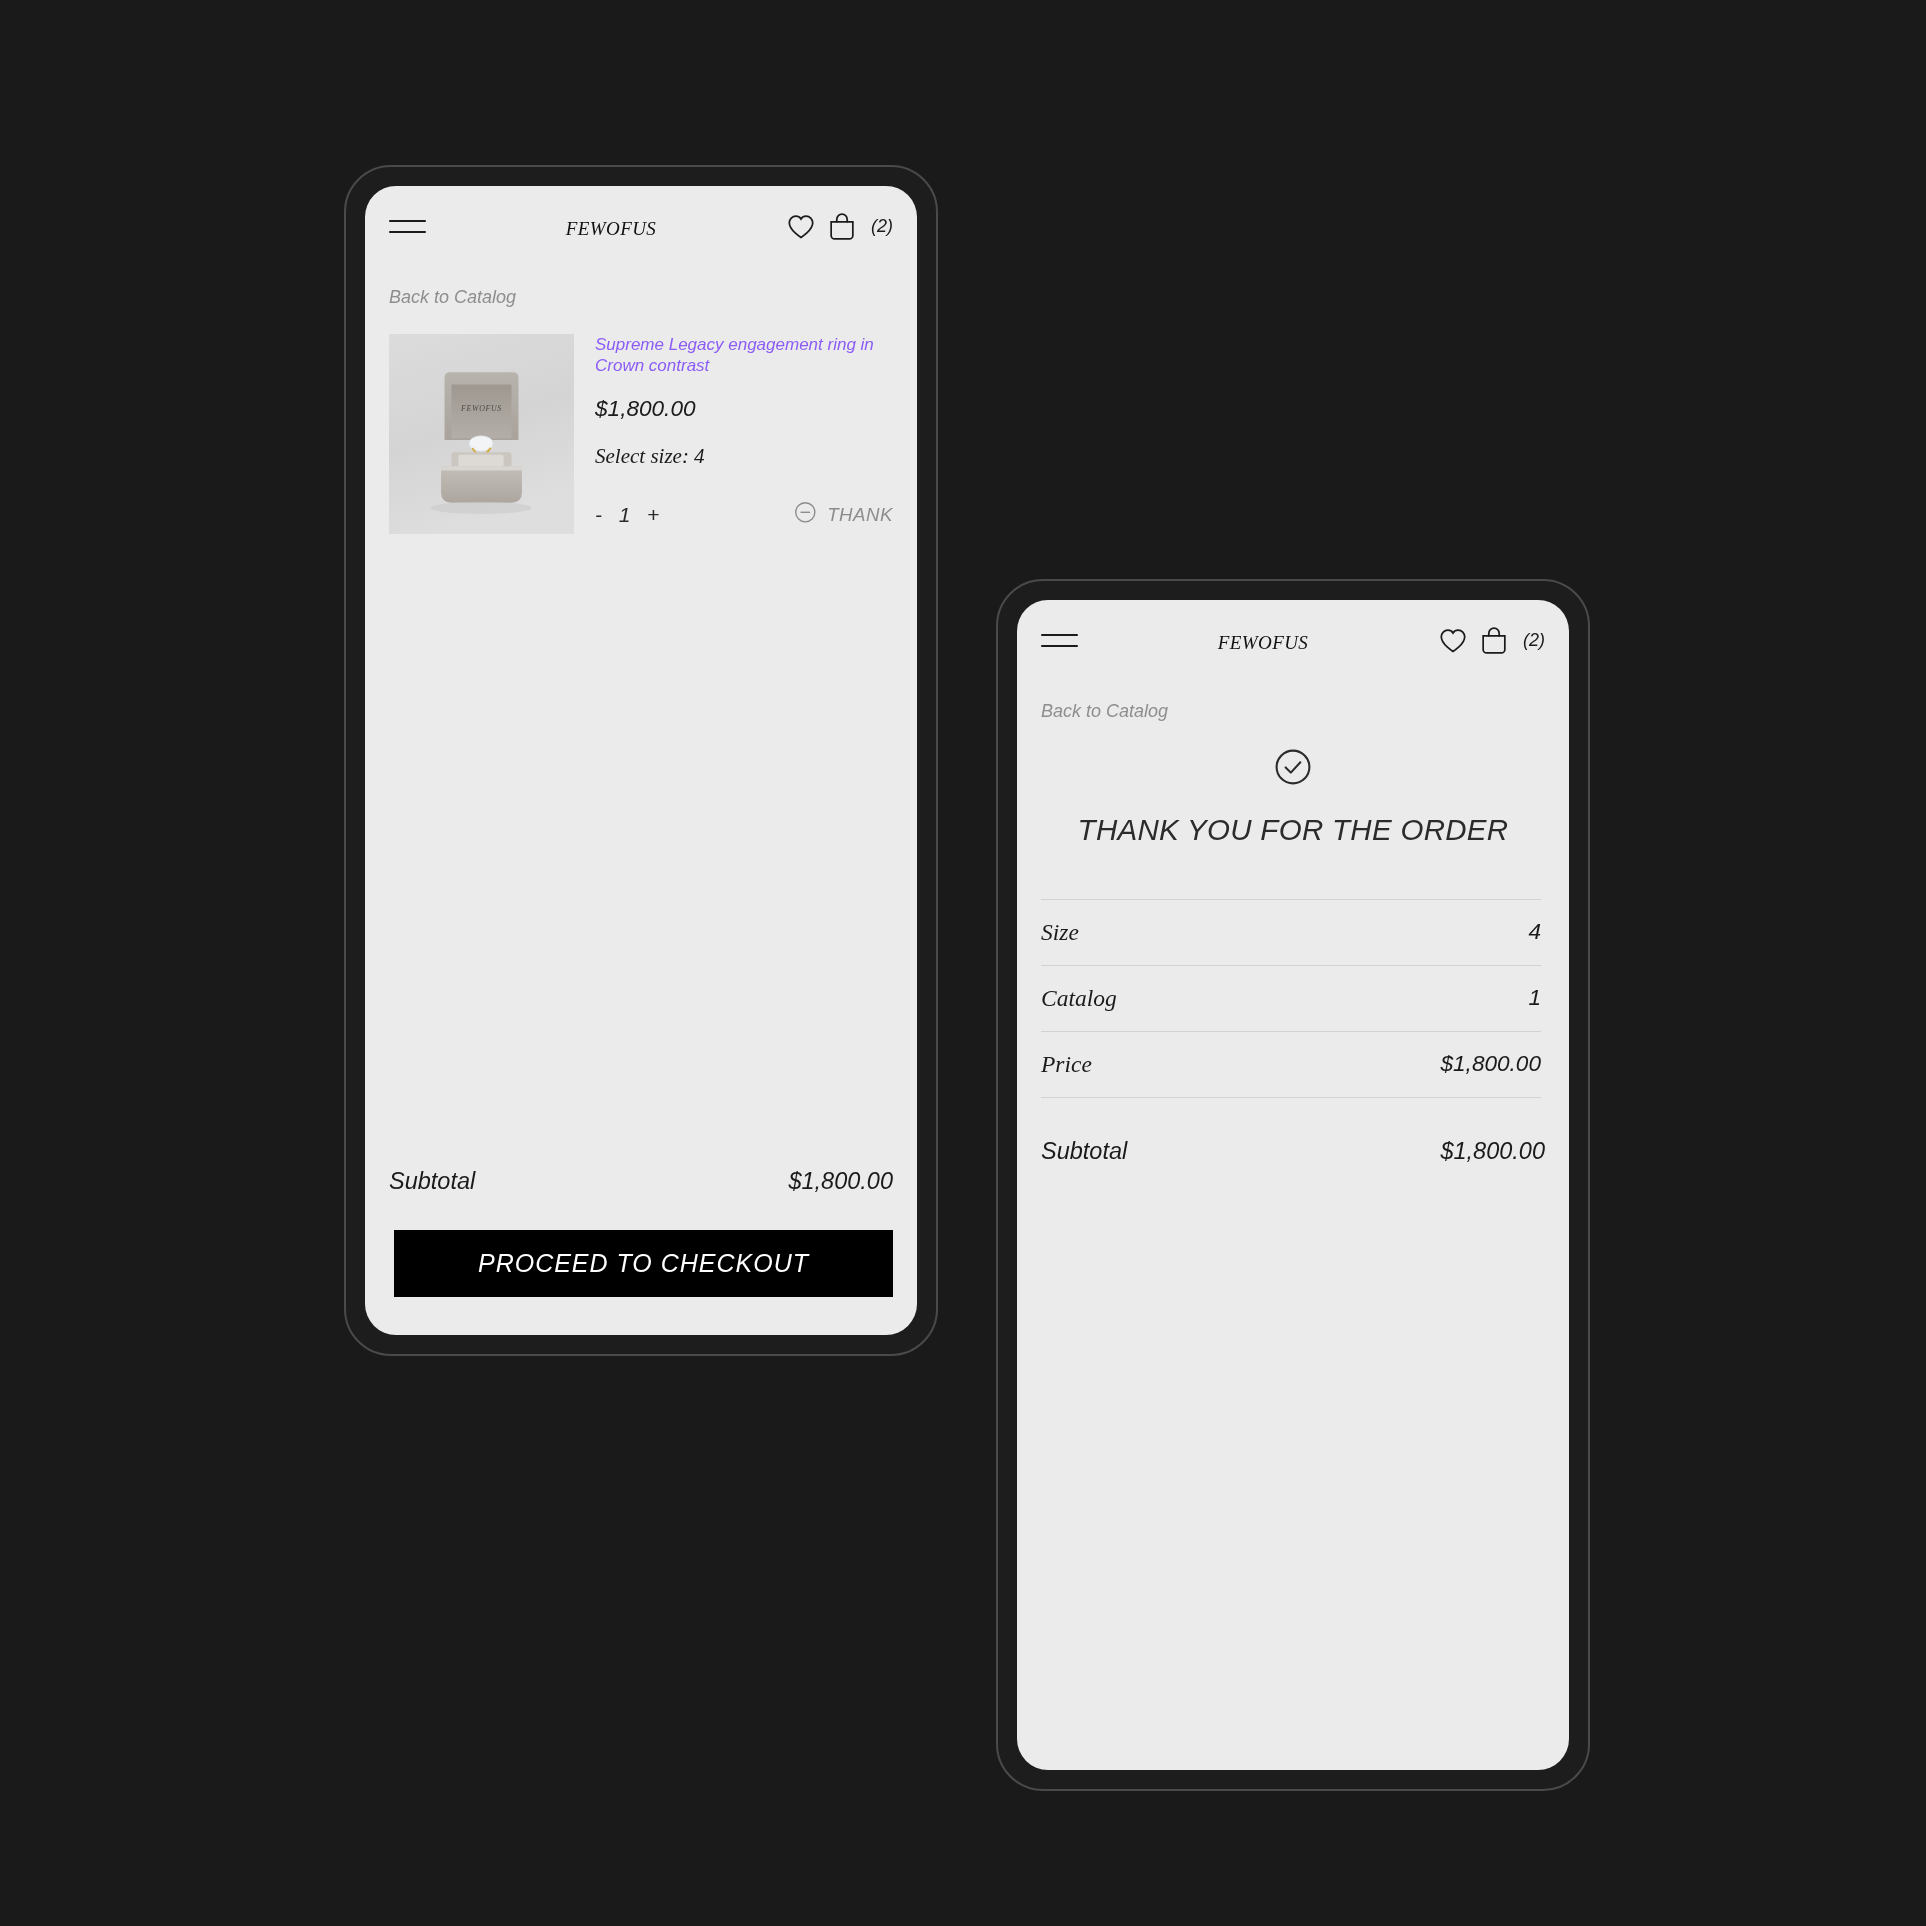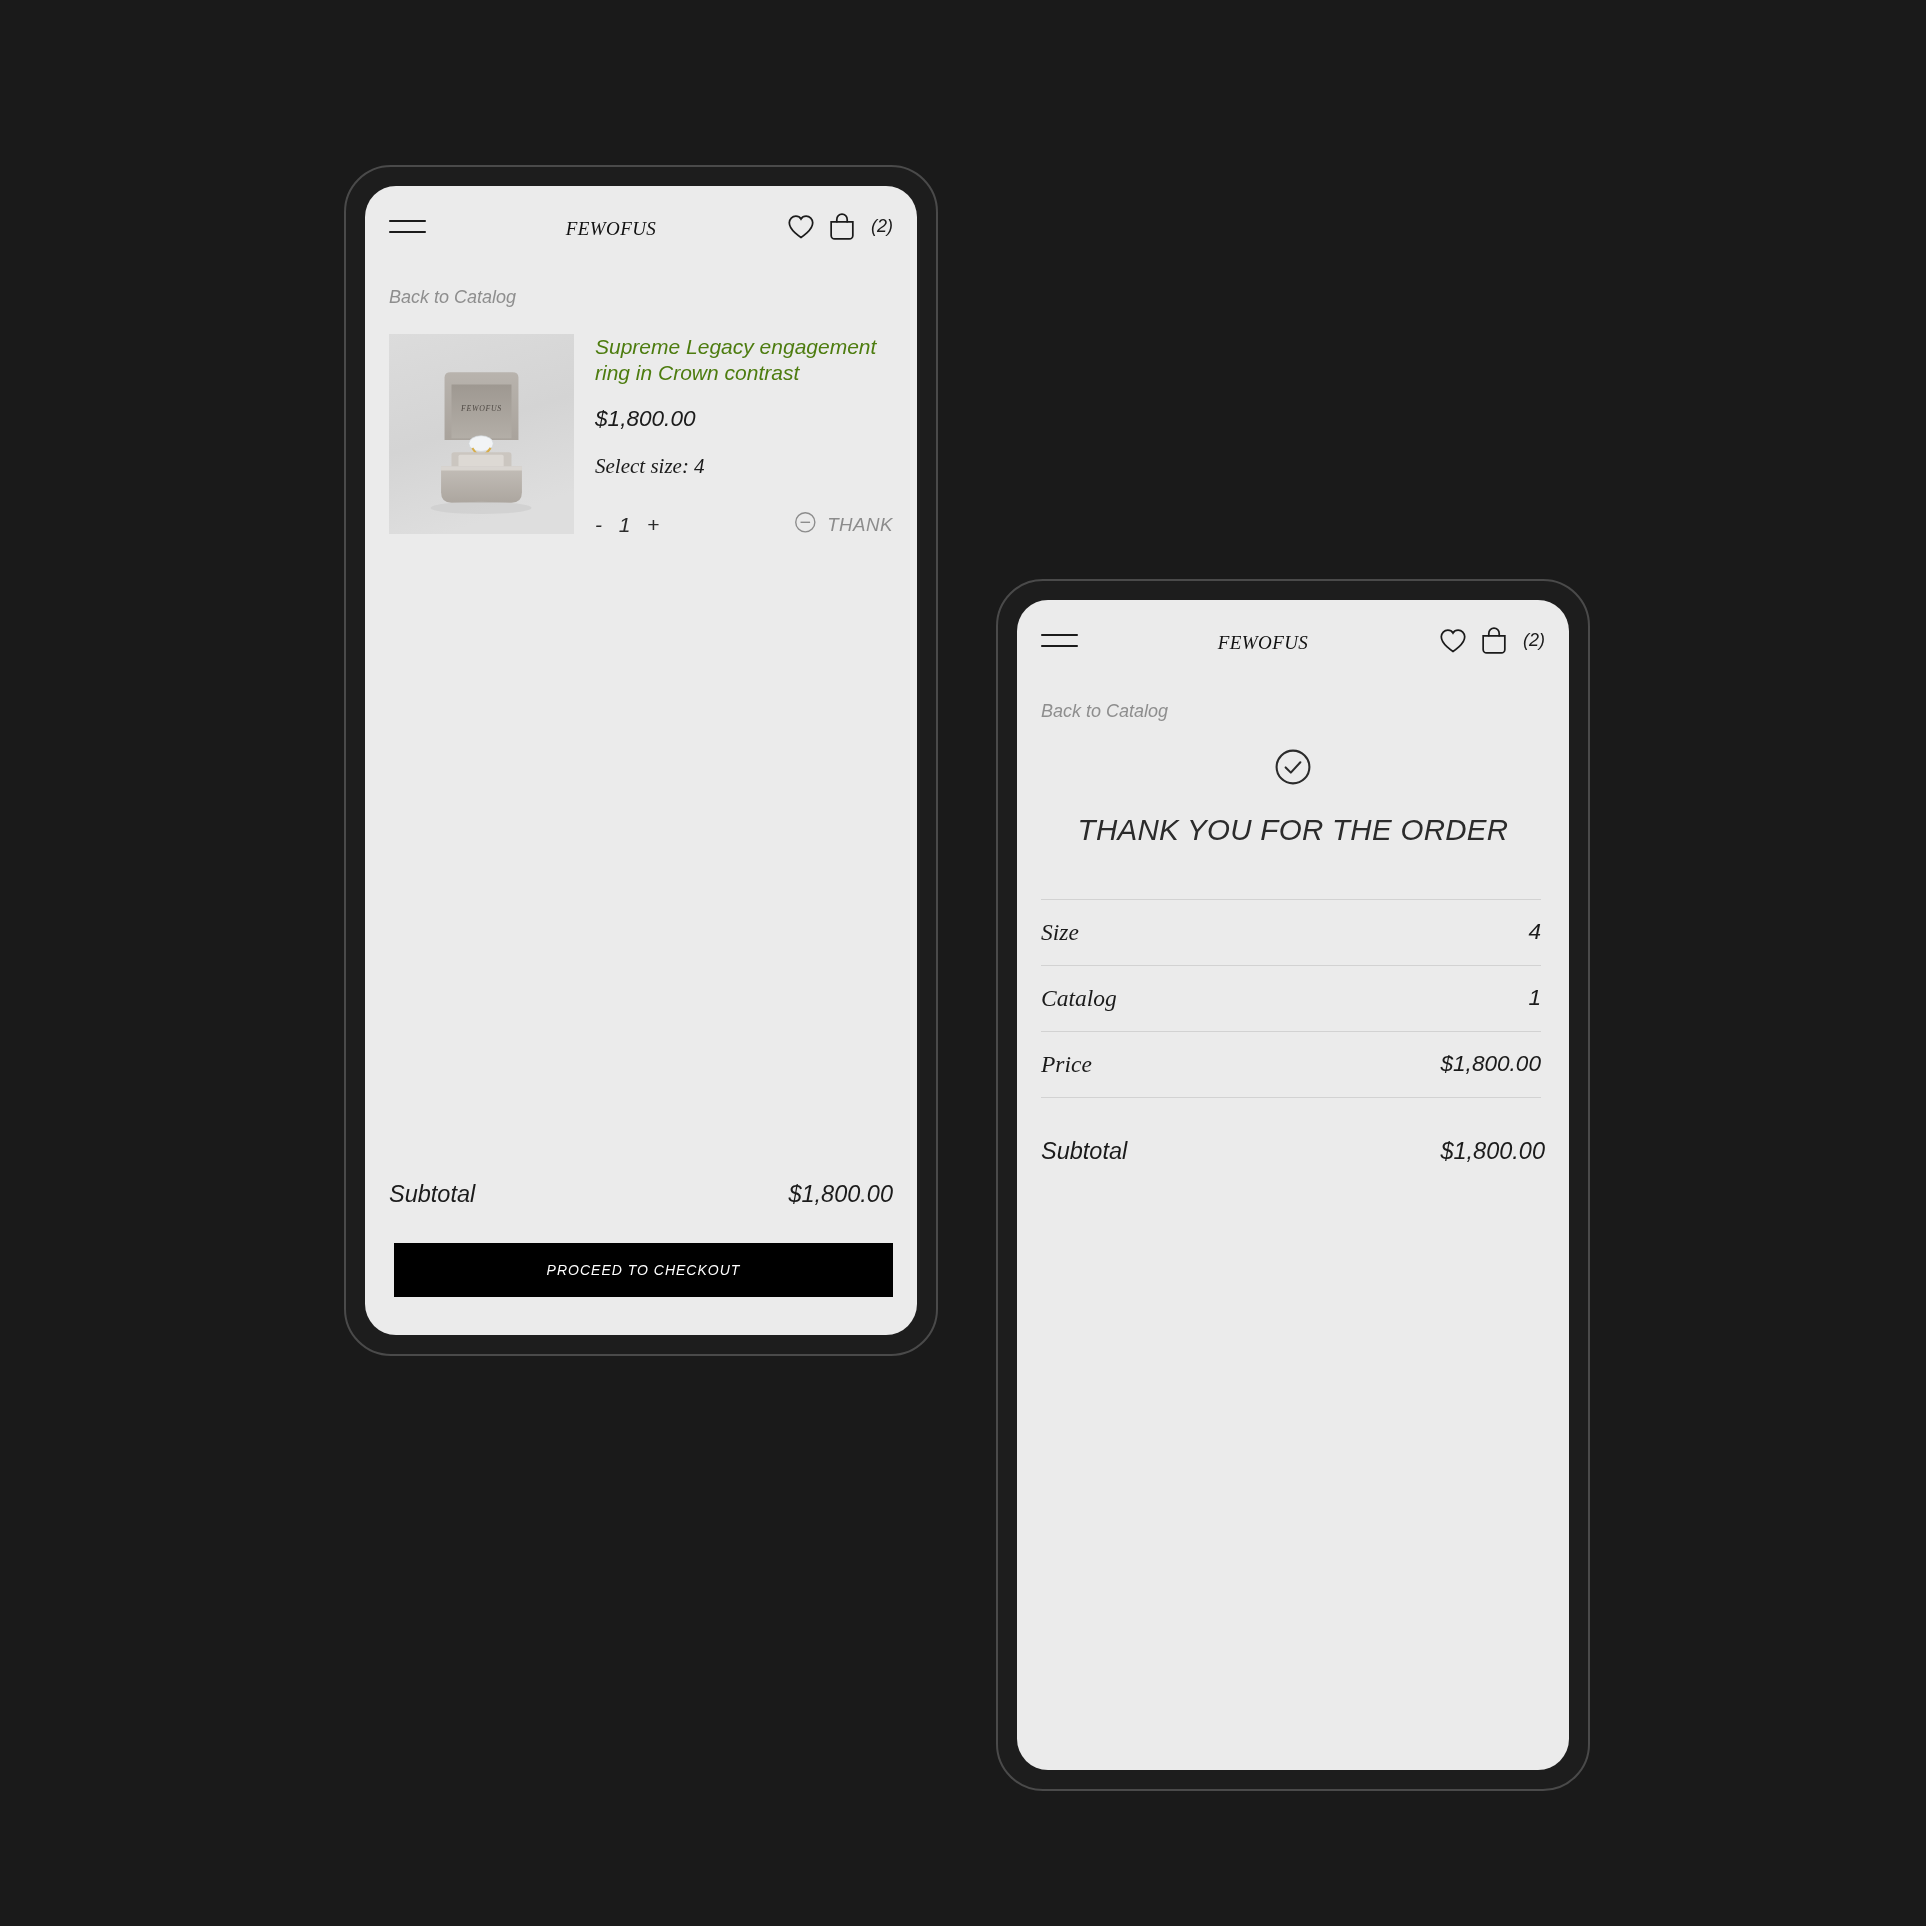--- a/index.html
+++ b/index.html
@@ -132,23 +132,23 @@
   }
   .thumb svg { display: block; width: 100%; height: 100%; }
 
   .item-info {
     flex: 1 1 auto;
     min-width: 0;
     display: flex;
     flex-direction: column;
   }
   .item-title {
-    font-size: 21px;
+    font-size: 17px;
     line-height: 1.28;
-    color: #4d7c0f;
+    color: #8b5cf6;
     margin: 0;
     font-weight: 400;
   }
   .item-price {
     font-size: 22.6px;
     color: #1b1b1b;
     margin-top: 19px;
   }
   .item-size {
     font-family: "Liberation Serif", serif;
@@ -192,21 +192,21 @@
     font-size: 23.5px;
     color: #1b1b1b;
     flex: 0 0 auto;
   }
   .checkout-btn {
     margin: 35px 24px 38px 29px;
     background: #000;
     color: #fff;
     text-align: center;
     padding: 19px 5px;
-    font-size: 14px;
+    font-size: 25px;
     letter-spacing: 1px;
     cursor: pointer;
     flex: 0 0 auto;
   }
 
   
   .confirm-top {
     text-align: center;
     padding: 26px 24px 0 24px;
     flex: 0 0 auto;

